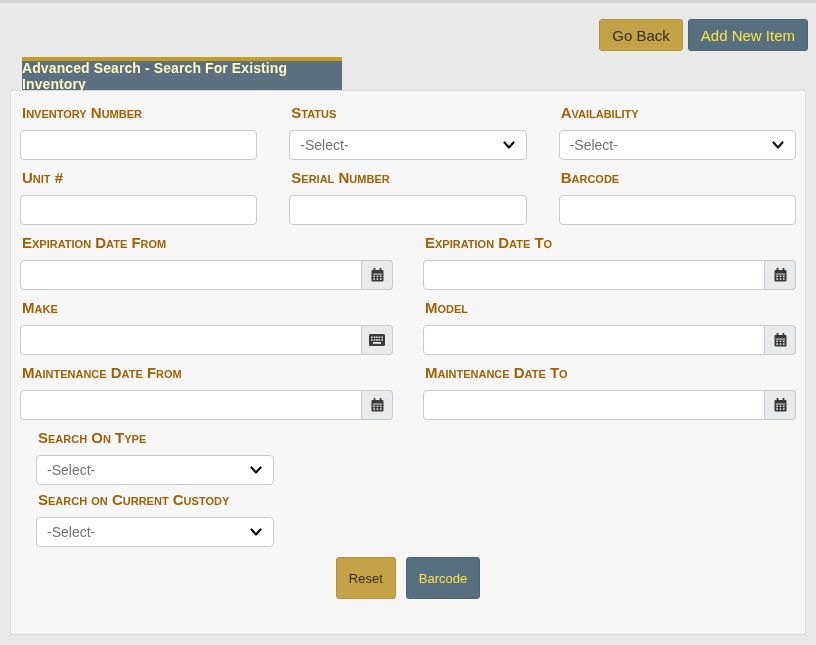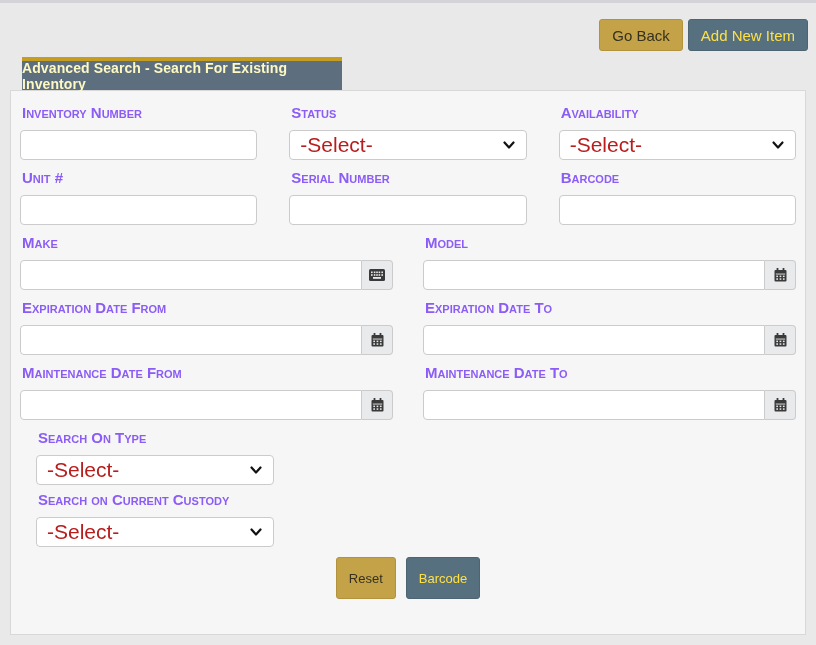--- a/index.html
+++ b/index.html
@@ -55,21 +55,21 @@
   }
   .row3 { display: grid; grid-template-columns: 1fr 1fr 1fr; column-gap: 32px; }
   .row2 { display: grid; grid-template-columns: 1fr 1fr; column-gap: 30px; }
   .row1 { display: block; margin-left: 16px; }
   .field { margin-bottom: 7px; }
   .field-label {
     display: block;
     font-variant: small-caps;
     font-weight: bold;
     font-size: 15px;
-    color: #8b5cf6;
+    color: #a16207;
     margin: 3px 0 9px 2px;
     line-height: 16px;
   }
   .text-input {
     display: block; width: 100%; height: 30px;
     border: 1px solid #cbcbcb; border-radius: 4px;
     background: #ffffff; padding: 0 8px;
     font-size: 14px; color: #333;
     outline: none;
     font-family: "Liberation Sans", sans-serif;
@@ -87,21 +87,21 @@
     display: flex; align-items: center; justify-content: center;
     color: #2f2f2f; cursor: pointer;
   }
   .select-box {
     width: 100%; height: 30px;
     border: 1px solid #cbcbcb; border-radius: 4px;
     background: #ffffff;
     display: flex; align-items: center; justify-content: space-between;
     padding: 0 10px; cursor: pointer;
   }
-  .select-box .select-value { font-size: 21px; color: #b91c1c; }
+  .select-box .select-value { font-size: 14px; color: #737373; }
   .select-box .chevron { display: flex; align-items: center; color: #111; }
   .narrow { width: 238px; }
   
   .form-actions {
     display: flex; justify-content: center; gap: 10px;
     margin-top: 10px;
   }
   .form-actions .btn { height: 42px; font-size: 13px; }
 </style>
 </head>
@@ -154,20 +154,67 @@
       <label class="field-label">Unit #</label>
       <input type="text" class="text-input" style="">
     </div>
     <div class="field">
       <label class="field-label">Serial Number</label>
       <input type="text" class="text-input" style="">
     </div>
     <div class="field">
       <label class="field-label">Barcode</label>
       <input type="text" class="text-input" style="">
+    </div>
+  </div>
+
+  <div class="row2">
+    <div class="field">
+      <label class="field-label">Expiration Date From</label>
+      <div class="input-group">
+        <input type="text" class="text-input" style="">
+        <span class="input-addon">
+          <svg width="13" height="14" viewBox="0 0 13 14">
+            <rect x="2.6" y="0" width="1.8" height="3.4" fill="#3a3a3a"></rect>
+              <rect x="8.6" y="0" width="1.8" height="3.4" fill="#3a3a3a"></rect>
+            <rect x="0.5" y="2" width="12" height="11.5" rx="1" fill="#3a3a3a"></rect>
+            <rect x="1.8" y="5.6" width="9.4" height="0.9" fill="#e9eaec"></rect>
+            <g fill="#e9eaec">
+              <rect x="2.3" y="7.6" width="1.7" height="1.5"></rect>
+                <rect x="5.6" y="7.6" width="1.7" height="1.5"></rect>
+                <rect x="8.9" y="7.6" width="1.7" height="1.5"></rect>
+              <rect x="2.3" y="10.3" width="1.7" height="1.5"></rect>
+                <rect x="5.6" y="10.3" width="1.7" height="1.5"></rect>
+                <rect x="8.9" y="10.3" width="1.7" height="1.5"></rect>
+            </g>
+          </svg>
+        </span>
+      </div>
+    </div>
+    <div class="field">
+      <label class="field-label">Expiration Date To</label>
+      <div class="input-group">
+        <input type="text" class="text-input" style="">
+        <span class="input-addon">
+          <svg width="13" height="14" viewBox="0 0 13 14">
+            <rect x="2.6" y="0" width="1.8" height="3.4" fill="#3a3a3a"></rect>
+              <rect x="8.6" y="0" width="1.8" height="3.4" fill="#3a3a3a"></rect>
+            <rect x="0.5" y="2" width="12" height="11.5" rx="1" fill="#3a3a3a"></rect>
+            <rect x="1.8" y="5.6" width="9.4" height="0.9" fill="#e9eaec"></rect>
+            <g fill="#e9eaec">
+              <rect x="2.3" y="7.6" width="1.7" height="1.5"></rect>
+                <rect x="5.6" y="7.6" width="1.7" height="1.5"></rect>
+                <rect x="8.9" y="7.6" width="1.7" height="1.5"></rect>
+              <rect x="2.3" y="10.3" width="1.7" height="1.5"></rect>
+                <rect x="5.6" y="10.3" width="1.7" height="1.5"></rect>
+                <rect x="8.9" y="10.3" width="1.7" height="1.5"></rect>
+            </g>
+          </svg>
+        </span>
+      </div>
     </div>
   </div>
 
   <div class="row2">
     <div class="field">
       <label class="field-label">Make</label>
       <div class="input-group">
         <input type="text" class="text-input" style="">
         <span class="input-addon">
           <svg width="16" height="12" viewBox="0 0 16 12">
@@ -208,67 +255,20 @@
                 <rect x="8.9" y="10.3" width="1.7" height="1.5"></rect>
             </g>
           </svg>
         </span>
       </div>
     </div>
   </div>
 
   <div class="row2">
     <div class="field">
-      <label class="field-label">Expiration Date From</label>
-      <div class="input-group">
-        <input type="text" class="text-input" style="">
-        <span class="input-addon">
-          <svg width="13" height="14" viewBox="0 0 13 14">
-            <rect x="2.6" y="0" width="1.8" height="3.4" fill="#3a3a3a"></rect>
-              <rect x="8.6" y="0" width="1.8" height="3.4" fill="#3a3a3a"></rect>
-            <rect x="0.5" y="2" width="12" height="11.5" rx="1" fill="#3a3a3a"></rect>
-            <rect x="1.8" y="5.6" width="9.4" height="0.9" fill="#e9eaec"></rect>
-            <g fill="#e9eaec">
-              <rect x="2.3" y="7.6" width="1.7" height="1.5"></rect>
-                <rect x="5.6" y="7.6" width="1.7" height="1.5"></rect>
-                <rect x="8.9" y="7.6" width="1.7" height="1.5"></rect>
-              <rect x="2.3" y="10.3" width="1.7" height="1.5"></rect>
-                <rect x="5.6" y="10.3" width="1.7" height="1.5"></rect>
-                <rect x="8.9" y="10.3" width="1.7" height="1.5"></rect>
-            </g>
-          </svg>
-        </span>
-      </div>
-    </div>
-    <div class="field">
-      <label class="field-label">Expiration Date To</label>
-      <div class="input-group">
-        <input type="text" class="text-input" style="">
-        <span class="input-addon">
-          <svg width="13" height="14" viewBox="0 0 13 14">
-            <rect x="2.6" y="0" width="1.8" height="3.4" fill="#3a3a3a"></rect>
-              <rect x="8.6" y="0" width="1.8" height="3.4" fill="#3a3a3a"></rect>
-            <rect x="0.5" y="2" width="12" height="11.5" rx="1" fill="#3a3a3a"></rect>
-            <rect x="1.8" y="5.6" width="9.4" height="0.9" fill="#e9eaec"></rect>
-            <g fill="#e9eaec">
-              <rect x="2.3" y="7.6" width="1.7" height="1.5"></rect>
-                <rect x="5.6" y="7.6" width="1.7" height="1.5"></rect>
-                <rect x="8.9" y="7.6" width="1.7" height="1.5"></rect>
-              <rect x="2.3" y="10.3" width="1.7" height="1.5"></rect>
-                <rect x="5.6" y="10.3" width="1.7" height="1.5"></rect>
-                <rect x="8.9" y="10.3" width="1.7" height="1.5"></rect>
-            </g>
-          </svg>
-        </span>
-      </div>
-    </div>
-  </div>
-
-  <div class="row2">
-    <div class="field">
       <label class="field-label">Maintenance Date From</label>
       <div class="input-group">
         <input type="text" class="text-input" style="">
         <span class="input-addon">
           <svg width="13" height="14" viewBox="0 0 13 14">
             <rect x="2.6" y="0" width="1.8" height="3.4" fill="#3a3a3a"></rect>
               <rect x="8.6" y="0" width="1.8" height="3.4" fill="#3a3a3a"></rect>
             <rect x="0.5" y="2" width="12" height="11.5" rx="1" fill="#3a3a3a"></rect>
             <rect x="1.8" y="5.6" width="9.4" height="0.9" fill="#e9eaec"></rect>
             <g fill="#e9eaec">

